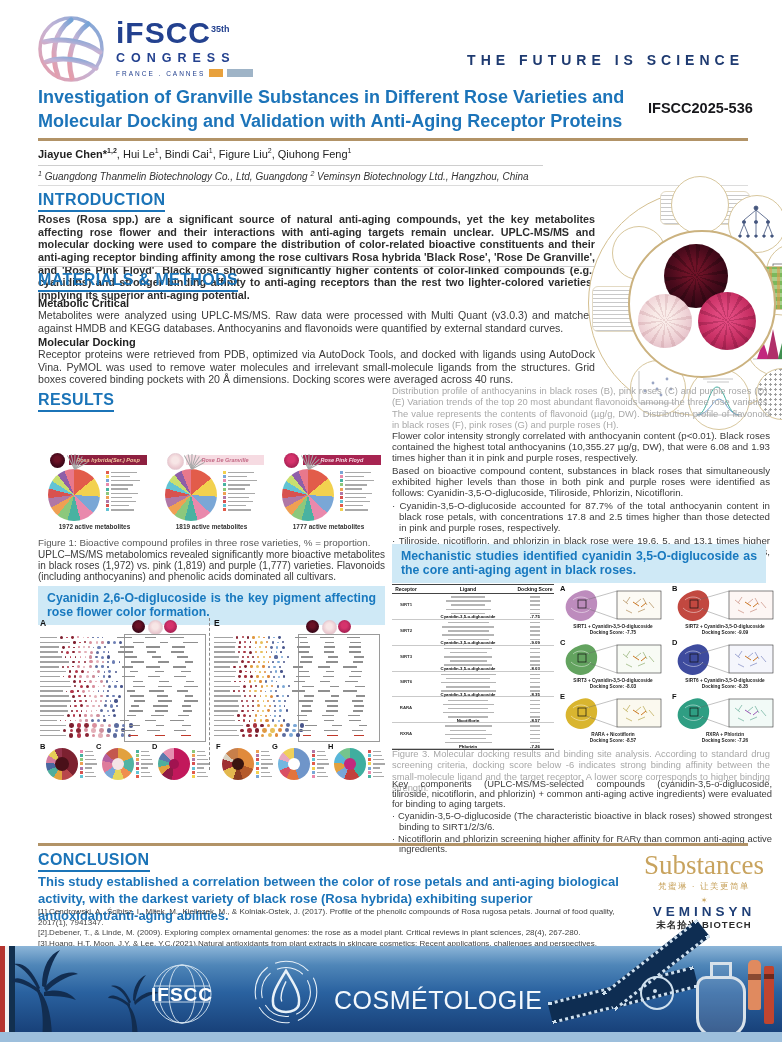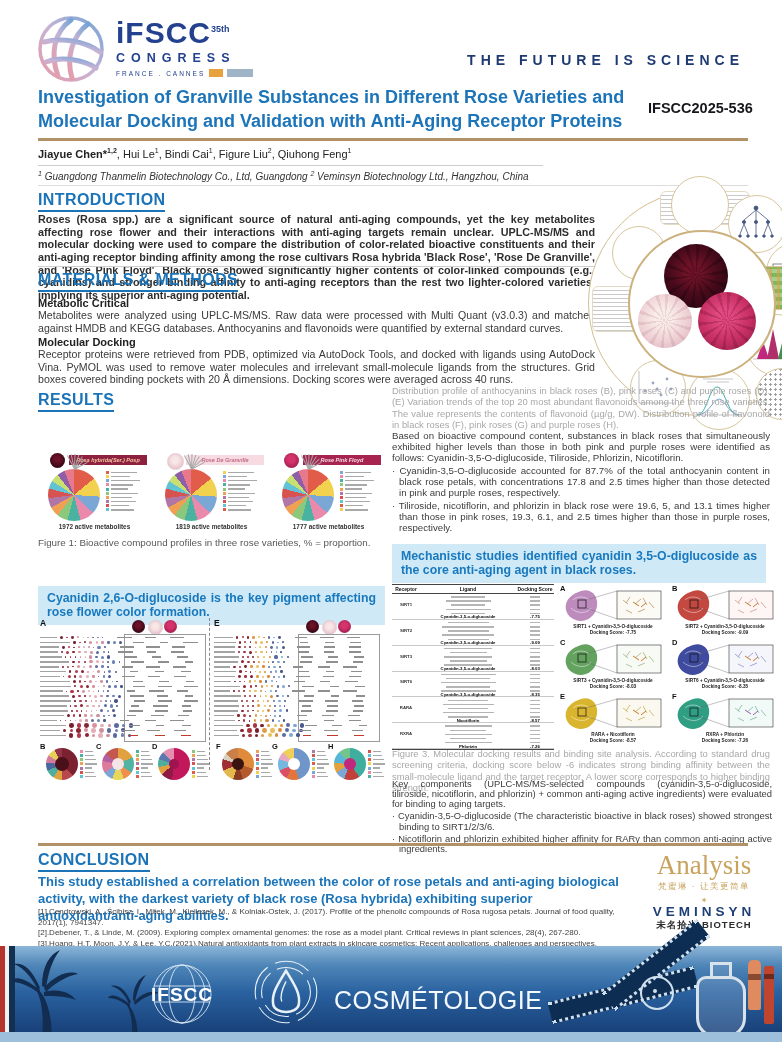--- a/index.html
+++ b/index.html
@@ -444,20 +444,21 @@
           </span>
           <span class="plgrow">
             <i style="background: rgb(242, 209, 79);"></i>
             <b style="width: 23px;"></b>
           </span>
         </div>
       <div class="f1label" style="left:0;top:71px;">1777 active metabolites</div>
     </div>
   </div>
   <div class="abs figcap" style="left:38px;top:537px;width:347px;">Figure 1: Bioactive compound profiles in three rose varieties, % = proportion.</div>
+  <div class="abs body2" style="left:38px;top:549px;width:347px;font-size:10px;line-height:1.12;">UPLC–MS/MS metabolomics revealed significantly more bioactive metabolites in black roses (1,972) vs. pink (1,819) and purple (1,777) varieties. Flavonoids (including anthocyanins) and phenolic acids dominated all cultivars.</div>
   <div class="abs bluebox" style="left:38px;top:586px;width:329px;">Cyanidin 2,6-O-diglucoside is the key pigment affecting rose flower color formation.</div>
 
   <div class="f2">
     <div class="f2letter" style="left:2px;top:0;">A</div>
     <div class="f2letter" style="left:176px;top:0;">E</div>
     <div class="abs rosedot rose-dark" style="left:94px;top:2px;width:13px;height:13px;"></div>
     <div class="abs rosedot rose-pale" style="left:110px;top:2px;width:13px;height:13px;"></div>
     <div class="abs rosedot rose-mag" style="left:126px;top:2px;width:13px;height:13px;"></div>
     <div class="abs rosedot rose-dark" style="left:268px;top:2px;width:13px;height:13px;"></div>
     <div class="abs rosedot rose-pale" style="left:284px;top:2px;width:13px;height:13px;"></div>
@@ -1625,20 +1626,21 @@
         <span class="plgrow">
           <i style="background: rgb(73, 178, 161);"></i>
           <b style="width: 11px;"></b>
         </span>
       </div>
   </div>
   <div class="abs f2cap" style="left:38px;top:789px;width:346px;"></div>
 
   <div class="abs graycap" style="left:392px;top:385px;width:378px;">Distribution profile of anthocyanins in black roses (B), pink roses (C) and purple roses (D). (E) Variation trends of the top 20 most abundant flavonoids among the three rose varieties. The value represents the contents of flavonoid (µg/g, DW). Distribution profile of flavonoid in black roses (F), pink roses (G) and purple roses (H).</div>
   <div class="abs rctxt" style="left:392px;top:431px;width:378px;">
+    <p>Flower color intensity strongly correlated with anthocyanin content (p&lt;0.01). Black roses contained the highest total anthocyanins (10,355.27 µg/g, DW), that were 6.08 and 1.93 times higher than it in pink and purple roses, respectively.</p>
     <p>Based on bioactive compound content, substances in black roses that simultaneously exhibited higher levels than those in both pink and purple roses were identified as follows: Cyanidin-3,5-O-diglucoside, Tiliroside, Phlorizin, Nicotiflorin.</p>
     <p class="bul">· Cyanidin-3,5-O-diglucoside accounted for 87.7% of the total anthocyanin content in black rose petals, with concentrations 17.8 and 2.5 times higher than those detected in pink and purple roses, respectively.</p>
     <p class="bul">· Tiliroside, nicotiflorin, and phlorizin in black rose were 19.6, 5, and 13.1 times higher than those in pink roses, 19.3, 6.1, and 2.5 times higher than those in purple roses, respectively.</p>
   </div>
   <div class="abs bluebox" style="left:392px;top:544px;width:356px;">Mechanistic studies identified cyanidin 3,5-O-diglucoside as the core anti-aging agent in black roses.</div>
 
   <div class="f3table">
     <div class="f3head">
       <span class="c1">Receptor</span>
       <span class="c2">Ligand</span>
@@ -1930,34 +1932,34 @@
           <b>RXRA + Phlorizin</b>
           <b>Docking Score: -7.26</b>
         </div>
     </div>
   </div>
 
   <div class="abs graycap" style="left:392px;top:748px;width:378px;">Figure 3. Molecular docking results and binding site analysis. According to standard drug screening criteria, docking score below -6 indicates strong binding affinity between the small-molecule ligand and the target receptor. A lower score corresponds to higher binding strength.</div>
   <div class="abs rctxt" style="left:392px;top:779px;width:380px;font-size:9.4px;line-height:1.08;">
     <p>Key components (UPLC-MS/MS-selected compounds (cyanidin-3,5-o-diglucoside, tiliroside, nicotiflorin, and phlorizin) + common anti-aging active ingredients) were evaluated for binding to aging targets.</p>
     <p class="bul">· Cyanidin-3,5-O-diglucoside (The characteristic bioactive in black roses) showed strongest binding to SIRT1/2/3/6.</p>
-    <p class="bul">· Nicotiflorin and phlorizin exhibited higher affinity for RARγ than common anti-aging active ingredients.</p>
+    <p class="bul">· Nicotiflorin and phlorizin screening higher affinity for RARγ than common anti-aging active ingredients.</p>
   </div>
 
   <div class="abs goldrule" style="left:38px;top:843px;width:710px;"></div>
   <div class="abs" style="left:38px;top:851px;"><span class="h2">CONCLUSION</span></div>
   <div class="abs conclbody" style="left:38px;top:873px;width:592px;">This study established a correlation between the color of rose petals and anti-aging biological activity, with the darkest variety of black rose (Rosa hybrida) exhibiting superior antioxidant/anti-aging abilities.</div>
   <div class="abs refs" style="left:38px;top:907px;width:588px;">
     <div>[1] Cendrowski, A., Ścibisz, I., Mitek, M., Kieliszek, M., &amp; Kolniak-Ostek, J. (2017). Profile of the phenolic compounds of Rosa rugosa petals. Journal of food quality, 2017(1), 7941347.</div>
     <div>[2].Debener, T., &amp; Linde, M. (2009). Exploring complex ornamental genomes: the rose as a model plant. Critical reviews in plant sciences, 28(4), 267-280.</div>
     <div>[3].Hoang, H.T, Moon, J.Y, &amp; Lee, Y.C.(2021).Natural antioxidants from plant extracts in skincare cosmetics: Recent applications, challenges and perspectives. Cosmetics, 8(4),106.</div>
   </div>
 
   <div class="abs" style="left:628px;top:850px;width:152px;">
-    <div class="thanm">Analysis</div>
+    <div class="thanm">Substances</div>
     <div class="thanmsub">梵蜜琳 · 让美更简单</div>
   </div>
   <div class="abs" style="left:628px;top:898px;width:152px;">
     <div class="veminstar">✶</div>
     <div class="vemin">VEMINSYN</div>
     <div class="veminsub">未名拾光 BIOTECH</div>
   </div>
 
   <div class="footer">
     <div class="stripe" style="left:0;width:5px;background:#b5342e;"></div>

